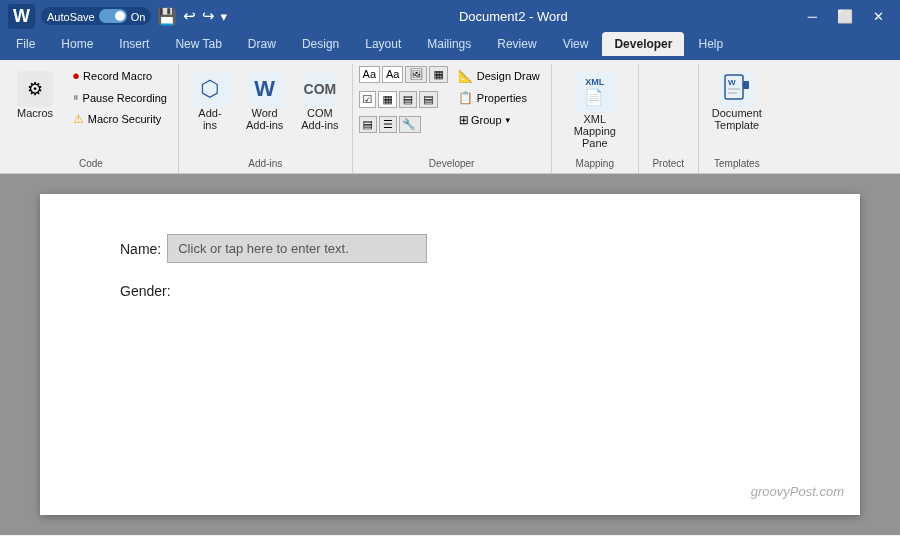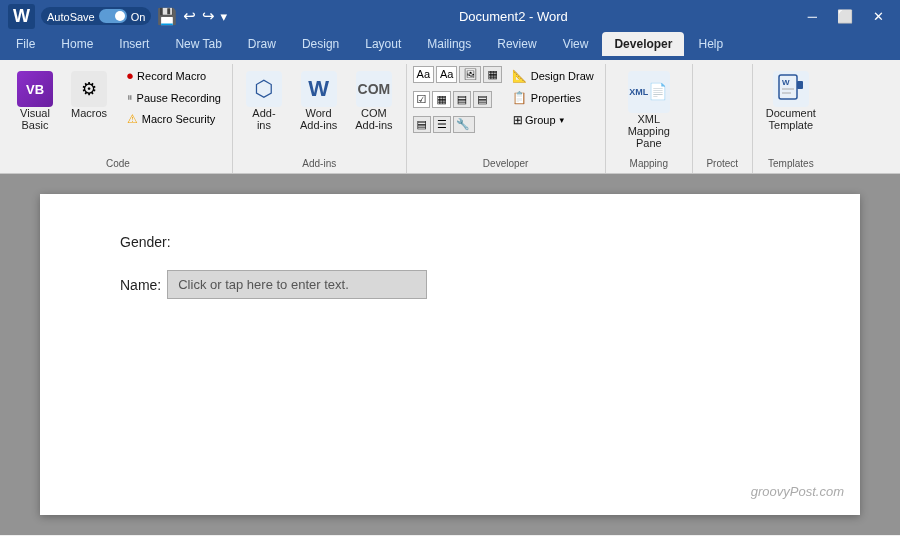--- a/index.html
+++ b/index.html
@@ -272,26 +272,20 @@
   <div class="tab-item active">Developer</div>
   <div class="tab-item">Help</div>
 </div>
 
 <div class="ribbon">
 
   <div class="ribbon-group">
     <div class="ribbon-group-content">
 
       <div class="ribbon-btn">
-        <div class="vb-icon">
-          <span style="font-size:13px; font-weight:bold;">VB</span>
-        </div>
-        <div class="label">Visual<br>Basic</div>
-      </div>
-      <div class="ribbon-btn">
         <div class="macros-icon">⚙</div>
         <div class="label">Macros</div>
       </div>
 
       <div class="ribbon-col" style="margin-left:4px;">
         <div class="ribbon-btn-small">
           <span class="rec-icon">⏺</span>
           <span>Record Macro</span>
         </div>
         <div class="ribbon-btn-small">
@@ -365,21 +359,21 @@
           <span class="caret">▾</span>
         </div>
       </div>
     </div>
     <div class="ribbon-group-label">Developer</div>
   </div>
 
   <div class="ribbon-group">
     <div class="ribbon-group-content">
       <div class="ribbon-btn">
-        <div class="xml-icon" style="flex-direction:row; line-height:1.2;">
+        <div class="xml-icon" style="flex-direction:column; line-height:1.2;">
           <span style="font-size:9px; font-weight:bold; color:#2b579a;">XML</span>
           <span style="font-size:16px;">📄</span>
         </div>
         <div class="label">XML Mapping<br>Pane</div>
       </div>
     </div>
     <div class="ribbon-group-label">Mapping</div>
   </div>
 
   <div class="ribbon-group">
@@ -404,23 +398,23 @@
       </div>
     </div>
     <div class="ribbon-group-label">Templates</div>
   </div>
 
 </div>
 
 <div class="doc-area">
   <div class="doc-page">
     <div class="form-row">
-      <span class="form-label">Gender:</span>
-    </div>
-    <div class="form-row">
       <span class="form-label">Name:</span>
       <div class="text-field">
         <span>Click or tap here to enter text.</span>
       </div>
     </div>
+    <div class="form-row">
+      <span class="form-label">Gender:</span>
+    </div>
     <div class="groovy-watermark">groovyPost.com</div>
   </div>
 </div>
 
 </body></html>

